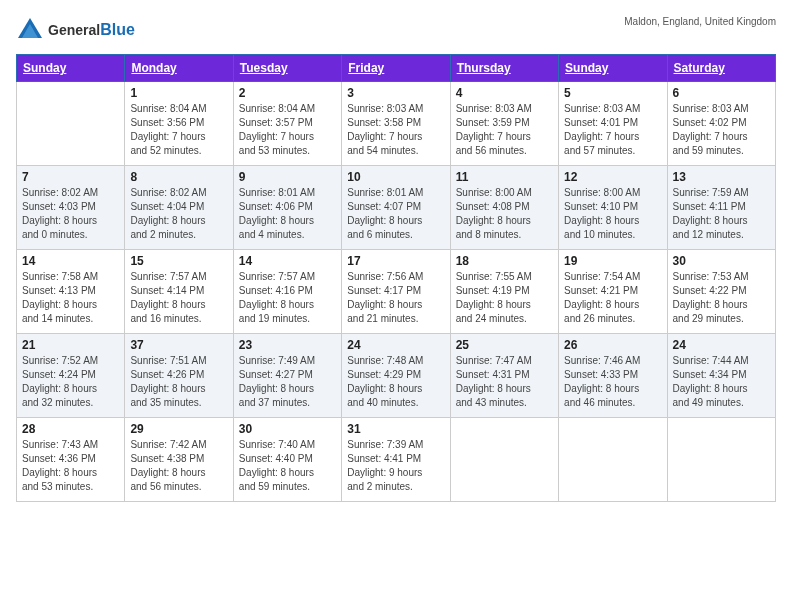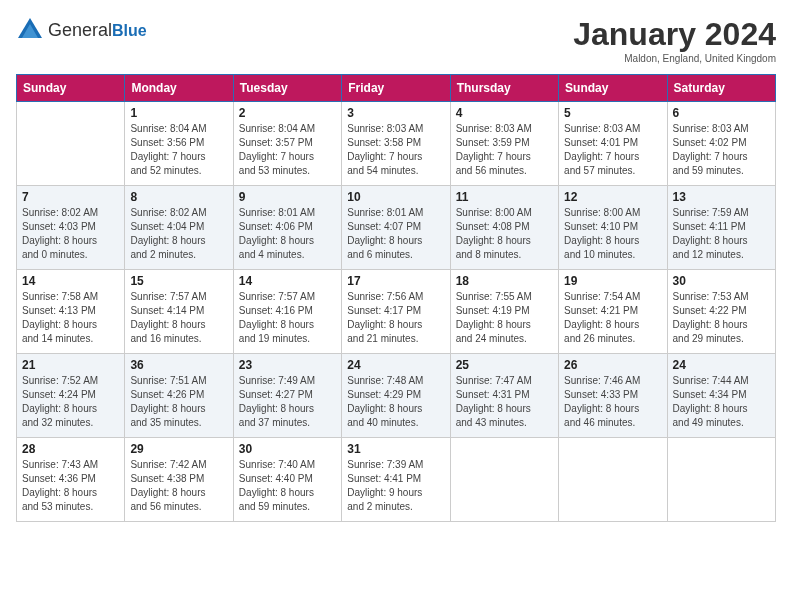--- a/index.html
+++ b/index.html
@@ -15,22 +15,22 @@
       justify-content: space-between;
       align-items: flex-start;
       margin-bottom: 10px;
     }
     .logo {
       display: flex;
       align-items: center;
       gap: 4px;
     }
     .logo-text-general {
-      font-size: 18px;
-      font-weight: normal;
+      font-size: 14px;
+      font-weight: bold;
       color: #333;
     }
     .logo-text-blue {
       font-size: 16px;
       font-weight: bold;
       color: #1a6db5;
     }
     .logo-icon {
       width: 28px;
       height: 28px;
@@ -46,27 +46,28 @@
     .location-title {
       font-size: 10px;
       color: #555;
     }
     .calendar-table {
       width: 100%;
       border-collapse: collapse;
       font-size: 11px;
     }
     .calendar-table th {
-      background-color: #be185d;
+      background-color: #6d28d9;
       color: #fff;
       text-align: left;
       padding: 6px 6px;
       font-size: 12px;
       font-weight: bold;
       border: 1px solid #2a6db5;
+      text-decoration: underline;
     }
     .calendar-table td {
       border: 1px solid #ccc;
       vertical-align: top;
       padding: 4px 5px;
       width: calc(100% / 7);
       min-height: 80px;
     }
     .cell-content {
       min-height: 75px;
@@ -96,21 +97,20 @@
   <div class="logo">
     <svg class="logo-icon" viewBox="0 0 28 28" xmlns="http://www.w3.org/2000/svg">
       <polygon points="14,2 26,22 2,22" fill="#1a6db5"></polygon>
       <polygon points="14,8 22,22 6,22" fill="#5aaee8" opacity="0.6"></polygon>
     </svg>
     <div>
       <span class="logo-text-general">General</span><span class="logo-text-blue">Blue</span>
     </div>
   </div>
   <div class="title-area">
-    <div class="month-title">January 2024</div>
     <div class="location-title">Maldon, England, United Kingdom</div>
   </div>
 </div>
 
 <table class="calendar-table">
   <thead>
     <tr>
     <th>Sunday</th>
         <th>Monday</th>
         <th>Tuesday</th>
@@ -252,21 +252,21 @@
       </tr>
       <tr class="row-shaded">
         <td>
           <div class="cell-content">
             <div class="day-number">21</div>
             <div class="cell-text">Sunrise: 7:52 AM<br>Sunset: 4:24 PM<br>Daylight: 8 hours<br>and 32 minutes.</div>
           </div>
         </td>
         <td>
           <div class="cell-content">
-            <div class="day-number">36</div>
+            <div class="day-number">37</div>
             <div class="cell-text">Sunrise: 7:51 AM<br>Sunset: 4:26 PM<br>Daylight: 8 hours<br>and 35 minutes.</div>
           </div>
         </td>
         <td>
           <div class="cell-content">
             <div class="day-number">23</div>
             <div class="cell-text">Sunrise: 7:49 AM<br>Sunset: 4:27 PM<br>Daylight: 8 hours<br>and 37 minutes.</div>
           </div>
         </td>
         <td>

